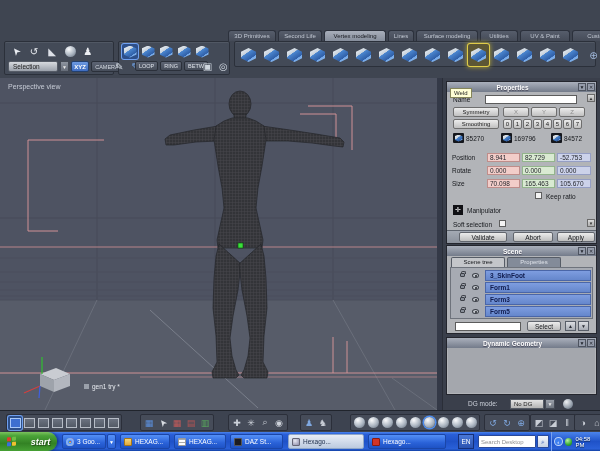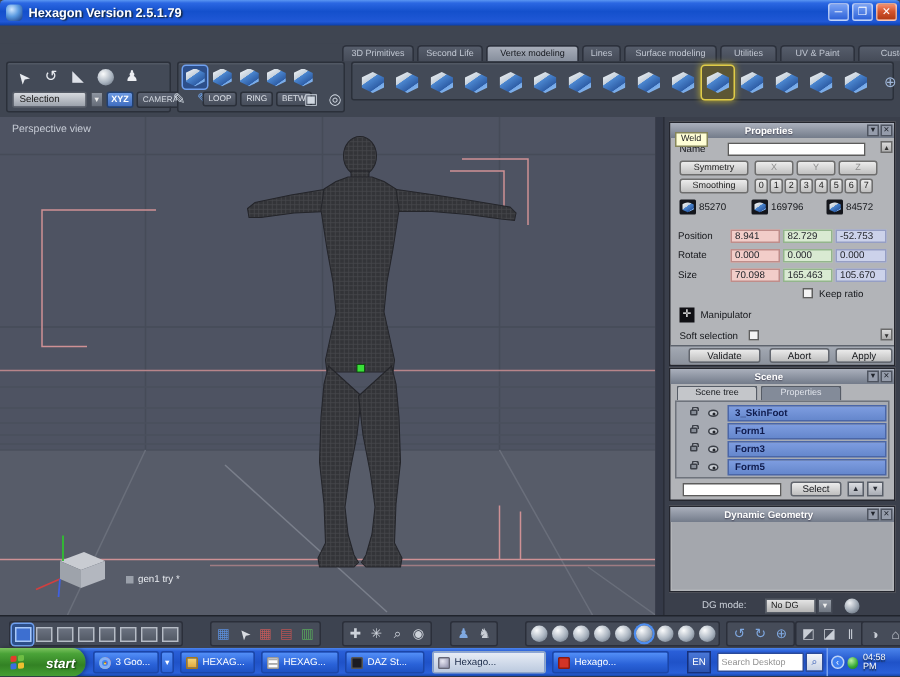--- a/index.html
+++ b/index.html
@@ -197,27 +197,20 @@
   .tray-chev{width:9px;height:9px;border-radius:50%;background:#3d7ef0;border:1px solid #bcd2f8;
     color:#fff;font-size:6px;line-height:8px;text-align:center;margin-left:2px;}
   .tray-grn{width:8px;height:8px;border-radius:50%;background:radial-gradient(circle at 35% 30%,#b8f0a0,#35a835 60%,#1a7020);margin-left:2px;}
   .clock{color:#fff;font-size:6px;margin-left:3px;text-shadow:0 1px 1px #123;}
 </style>
 </head>
 <body>
 
 <div class="app">
 
-  <div class="titlebar">
-    <span class="tb-icon"></span>
-    <span class="tb-title">Hexagon Version 2.5.1.79</span>
-    <span class="wbtn" style="right:34px">─</span>
-    <span class="wbtn" style="right:18px">❐</span>
-    <span class="wbtn close" style="right:2px">✕</span>
-  </div>
 
 
   <div class="ribbon">
     <div class="tabs">
       <span class="tab">3D Primitives</span>
       <span class="tab">Second Life</span>
       <span class="tab active">Vertex modeling</span>
       <span class="tab">Lines</span>
       <span class="tab">Surface modeling</span>
       <span class="tab">Utilities</span>

